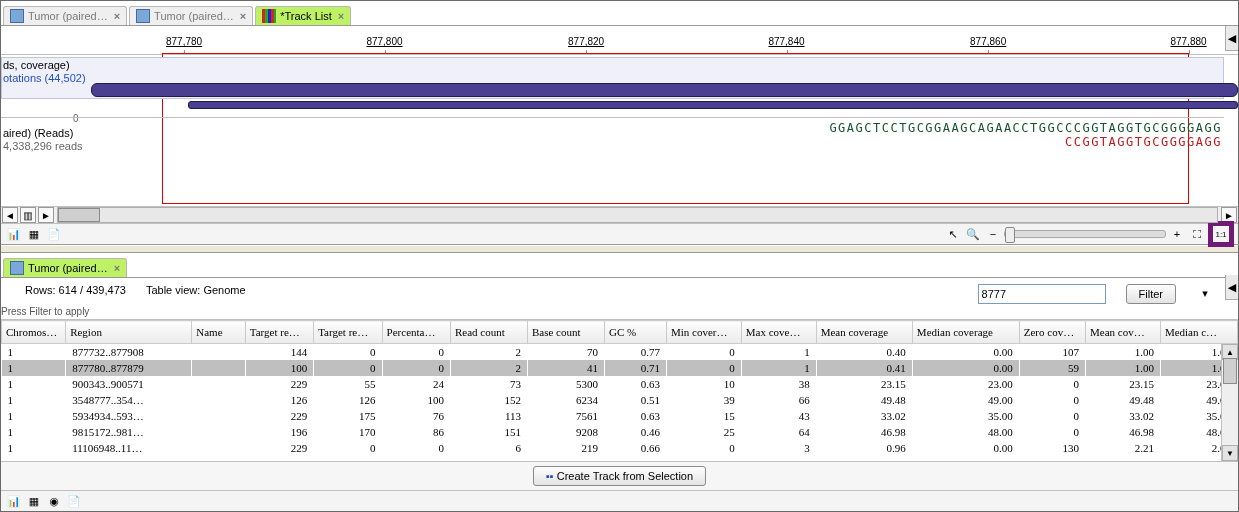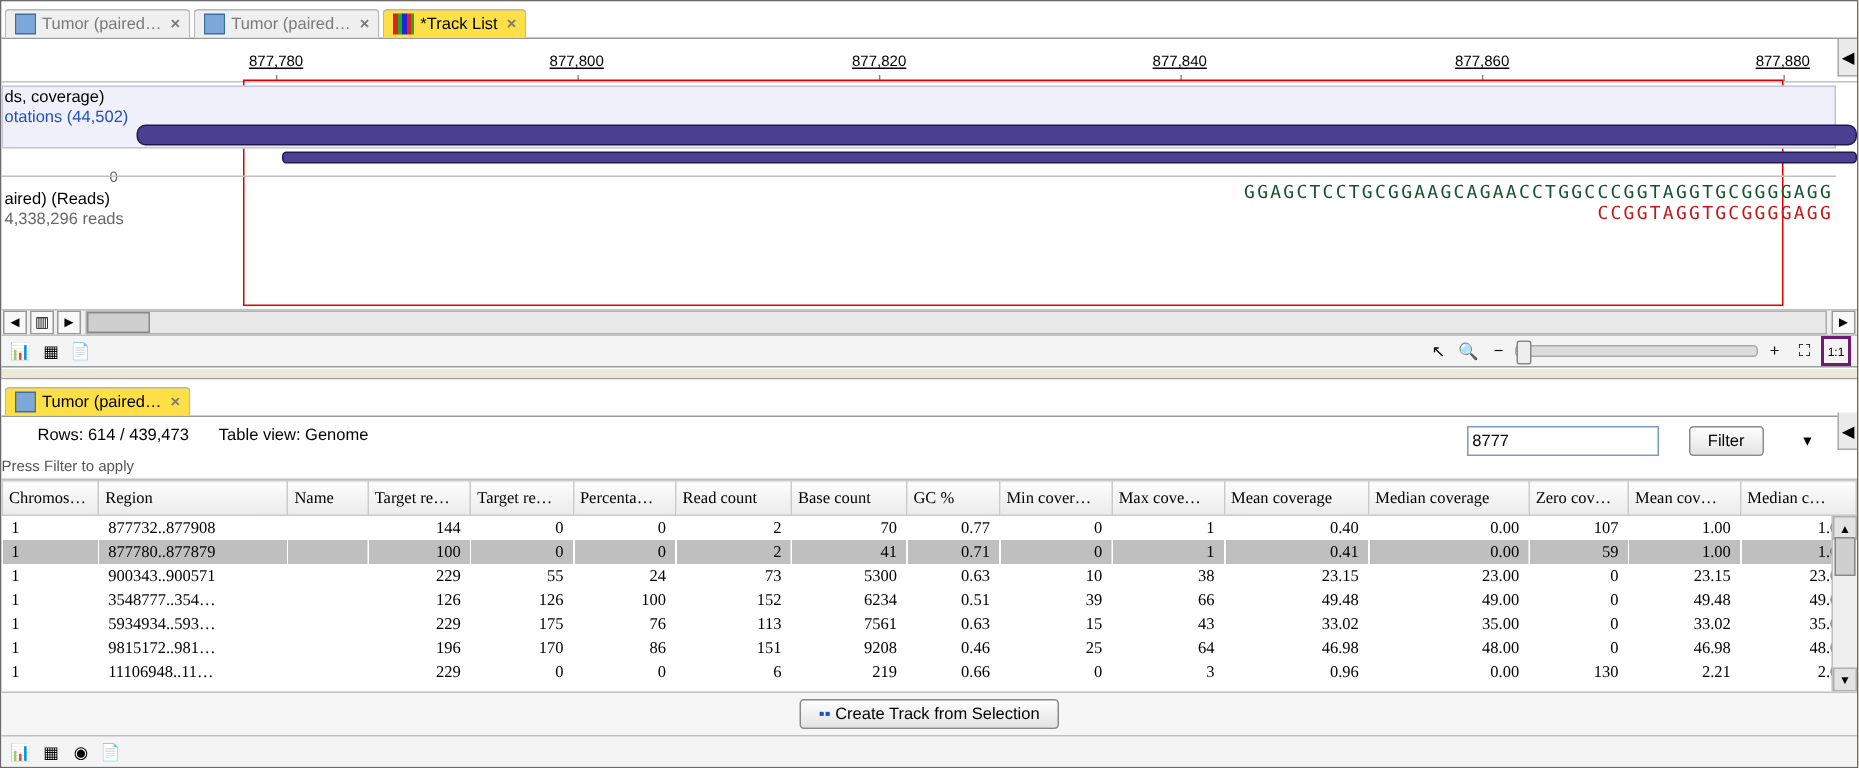--- a/index.html
+++ b/index.html
@@ -1,20 +1,20 @@
 <!DOCTYPE html>
 <html><head>
 <meta charset="utf-8">
 <style>
   html,body{margin:0;padding:0;font-family:Tahoma,Arial,sans-serif;font-size:11px;color:#000;background:#ece9d8;}
   .frame{width:1239px;height:512px;background:#ece9d8;border:1px solid #6a6a6a;box-sizing:border-box;position:relative;display:flex;flex-direction:column;}
   .tab-strip{display:flex;align-items:flex-end;height:22px;background:#fff;border-bottom:1px solid #9a9a9a;padding:2px 2px 0 2px;gap:2px;}
   .tab{display:flex;align-items:center;gap:4px;padding:2px 6px;border:1px solid #b7b7b7;border-bottom:none;background:#f7f7f7;border-radius:3px 3px 0 0;font-size:11px;color:#000;max-width:130px;}
   .tab.inactive{color:#7a7a7a;background:#efefef;}
-  .tab.active{background:#fde047;}
+  .tab.active{background:#bef264;}
   .tab .ico{width:14px;height:14px;display:inline-block;}
   .tab .close{color:#7a7a7a;font-weight:bold;cursor:pointer;margin-left:2px;}
   .ico-table{background:linear-gradient(#7da7d9,#7da7d9);border:1px solid #3b6ea5;box-sizing:border-box;}
   .ico-track{background:repeating-linear-gradient(90deg,#d22 0 3px,#2a2 3px 6px,#22d 6px 9px);}
   
   .track-pane{flex:0 0 218px;background:#fff;border-bottom:1px solid #9a9a9a;position:relative;display:flex;flex-direction:column;}
   .ruler{height:18px;position:relative;border-bottom:1px solid #c0c0c0;margin-top:10px;}
   .ruler .tick{position:absolute;top:0;font-size:10px;color:#000;transform:translateX(-50%);text-decoration:underline;}
   .ruler .tick::after{content:"";position:absolute;left:50%;top:14px;width:1px;height:4px;background:#888;}
   .tracks{position:relative;flex:1;}
@@ -144,21 +144,21 @@
       <span class="mini-ico">📄</span>
       <div class="spacer"></div>
       <span class="mini-ico">↖</span>
       <span class="mini-ico">🔍</span>
       <span class="mini-ico">−</span>
       <div class="zoom-slider">
           <div class="knob"></div>
         </div>
       <span class="mini-ico">+</span>
       <span class="mini-ico">⛶</span>
-      <span class="mini-ico" style="font-size:8px;border:2px solid #701a75;">1:1</span>
+      <span class="mini-ico" style="font-size:8px;border:5px solid #701a75;">1:1</span>
     </div>
   </div>
 
   <div class="divider"></div>
 
   <div class="lower">
     <div class="tab-strip">
       <div class="tab active">
         <span class="ico ico-table"></span>
         <span class="truncate">Tumor (paired…</span>

